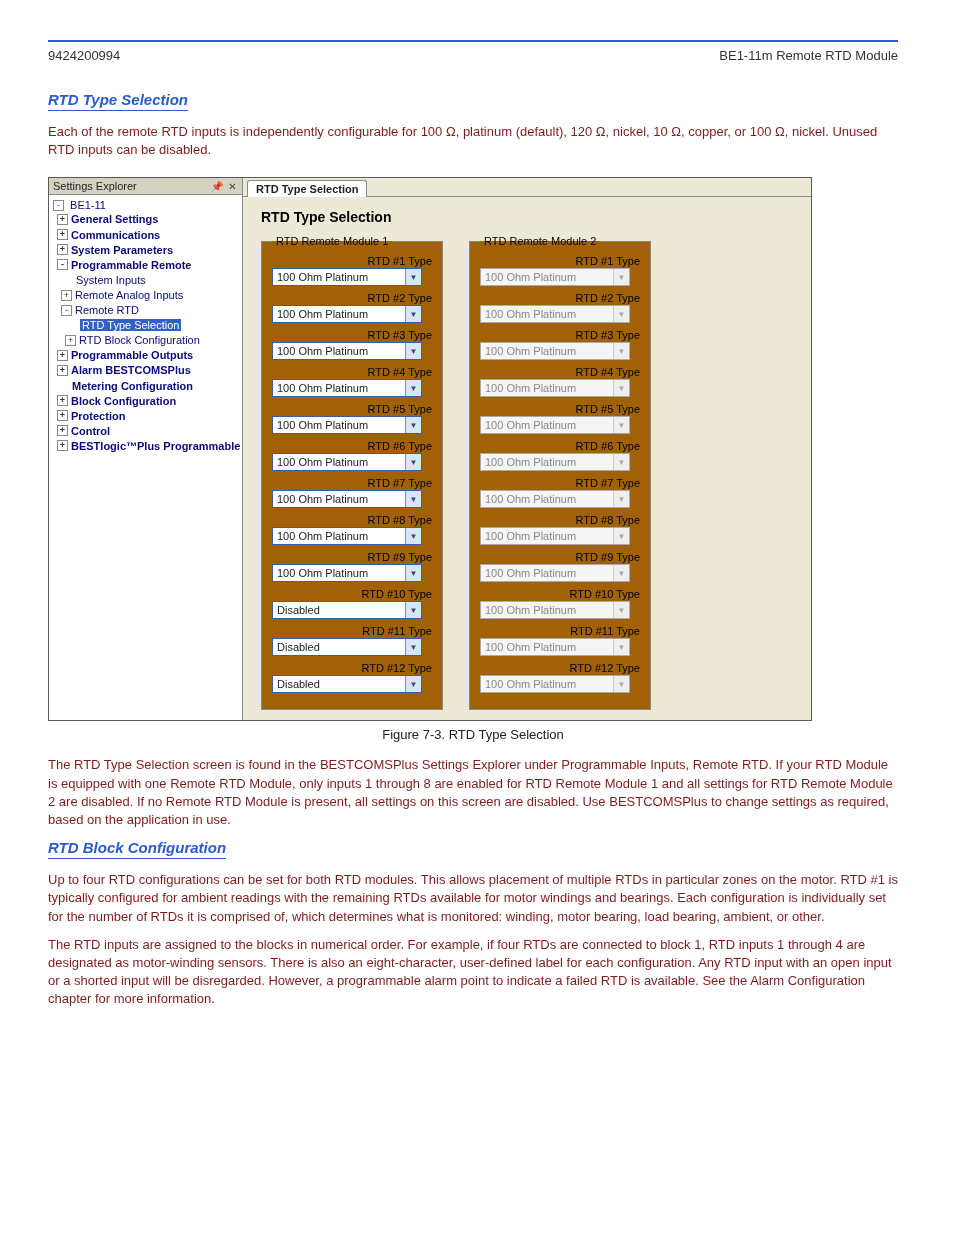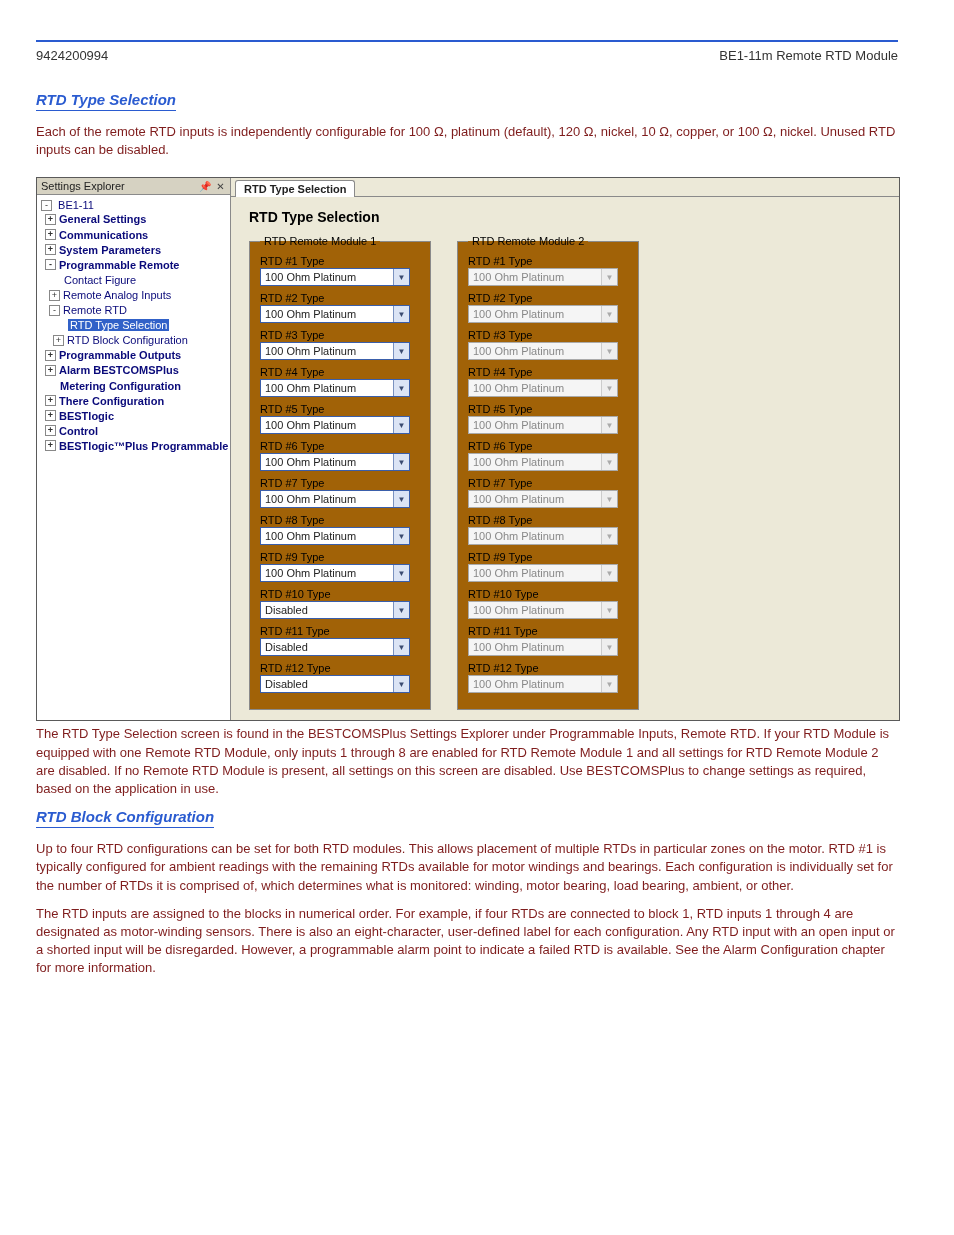--- a/index.html
+++ b/index.html
@@ -7,21 +7,21 @@
     padding: 0;
     background: #fff;
     font-family: Arial, Helvetica, sans-serif;
     color: #222;
     font-size: 13px;
   }
   .page {
     width: 954px;
     margin: 0 auto;
     box-sizing: border-box;
-    padding: 40px 56px 36px 36px;
+    padding: 40px 56px 36px 48px;
   }
   .doc-top-rule {
     border-top: 2px solid #2a5bd0;
     margin-bottom: 6px;
   }
   .doc-header {
     display: flex;
     justify-content: space-between;
     font-size: 13px;
     color: #333;
@@ -42,21 +42,21 @@
     font-size: 13px;
     line-height: 1.4;
     margin: 4px 0 10px 0;
     color: #7f1d1d;
   }
 
   
   .shot {
     border: 1px solid #5a5a5a;
     background: #ece9d8; 
-    width: 864px;
+    width: 764px;
     margin: 18px 0 4px 0;
     box-sizing: border-box;
     font-size: 11px;
   }
   .shot-cols {
     display: flex;
     align-items: stretch;
   }
   .tree-pane {
     width: 194px;
@@ -166,20 +166,21 @@
     padding: 0 4px;
     color: #000;
   }
   .field {
     margin: 2px 0 6px 0;
   }
   .field-label {
     font-size: 11px;
     color: #000;
     margin-bottom: 1px;
+    text-align: right;
   }
   .combo {
     width: 150px;
     height: 18px;
     border: 1px solid #3a5eaa;
     background: #fff;
     display: flex;
     align-items: center;
     justify-content: space-between;
     padding: 0 0 0 4px;
@@ -245,33 +246,33 @@
         <ul class="tree">
           <li>
             <span class="expando">-</span>
             <span class="tree-label">BE1-11</span>
             <ul id="tree-root-children">
                 <li class="indent"><span class="expando">+</span><span class="tree-label">General Settings</span></li>
                 <li class="indent"><span class="expando">+</span><span class="tree-label">Communications</span></li>
                 <li class="indent"><span class="expando">+</span><span class="tree-label">System Parameters</span></li>
                 <li class="indent"><span class="expando">-</span><span class="tree-label">Programmable Remote</span></li>
                 <ul>
-                  <li class="indent2"><span class="expando none">&nbsp;</span><span class="tree-label">Contact Figure</span></li>
+                  <li class="indent2"><span class="expando none">&nbsp;</span><span class="tree-label">System Inputs</span></li>
                   <li class="indent2"><span class="expando">+</span><span class="tree-label">Remote Analog Inputs</span></li>
                   <li class="indent2"><span class="expando">-</span><span class="tree-label">Remote RTD</span></li>
                   <ul>
                     <li class="indent3"><span class="expando none">&nbsp;</span><span class="tree-label selected">RTD Type Selection</span></li>
                     <li class="indent3"><span class="expando">+</span><span class="tree-label">RTD Block Configuration</span></li>
                   </ul>
                 </ul>
                 <li class="indent"><span class="expando">+</span><span class="tree-label">Programmable Outputs</span></li>
                 <li class="indent"><span class="expando">+</span><span class="tree-label">Alarm BESTCOMSPlus</span></li>
                 <li class="indent"><span class="expando none">&nbsp;</span><span class="tree-label">Metering Configuration</span></li>
-                <li class="indent"><span class="expando">+</span><span class="tree-label">There Configuration</span></li>
-                <li class="indent"><span class="expando">+</span><span class="tree-label">BESTlogic</span></li>
+                <li class="indent"><span class="expando">+</span><span class="tree-label">Block Configuration</span></li>
+                <li class="indent"><span class="expando">+</span><span class="tree-label">Protection</span></li>
                 <li class="indent"><span class="expando">+</span><span class="tree-label">Control</span></li>
                 <li class="indent"><span class="expando">+</span><span class="tree-label">BESTlogic™Plus Programmable Logic</span></li>
               </ul>
           </li>
         </ul>
       </div>
 
       <div class="form-pane">
         <div class="tab-strip">
           <span class="tab">RTD Type Selection</span>
@@ -453,20 +454,21 @@
                   </div>
                 </div>
               </fieldset>
             </div>
         </div>
       </div>
 
     </div>
   </div>
 
+  <div class="fig-cap">Figure 7-3. RTD Type Selection</div>
 
   <p class="para">The RTD Type Selection screen is found in the BESTCOMSPlus Settings Explorer under Programmable Inputs, Remote RTD. If your RTD Module is equipped with one Remote RTD Module, only inputs 1 through 8 are enabled for RTD Remote Module 1 and all settings for RTD Remote Module 2 are disabled. If no Remote RTD Module is present, all settings on this screen are disabled. Use BESTCOMSPlus to change settings as required, based on the application in use.</p>
 
   <div class="section-head-wrap">
     <span class="section-head">RTD Block Configuration</span>
   </div>
   <p class="para">Up to four RTD configurations can be set for both RTD modules. This allows placement of multiple RTDs in particular zones on the motor. RTD #1 is typically configured for ambient readings with the remaining RTDs available for motor windings and bearings. Each configuration is individually set for the number of RTDs it is comprised of, which determines what is monitored: winding, motor bearing, load bearing, ambient, or other.</p>
   <p class="para">The RTD inputs are assigned to the blocks in numerical order. For example, if four RTDs are connected to block 1, RTD inputs 1 through 4 are designated as motor-winding sensors. There is also an eight-character, user-defined label for each configuration. Any RTD input with an open input or a shorted input will be disregarded. However, a programmable alarm point to indicate a failed RTD is available. See the Alarm Configuration chapter for more information.</p>
 
 </div>

